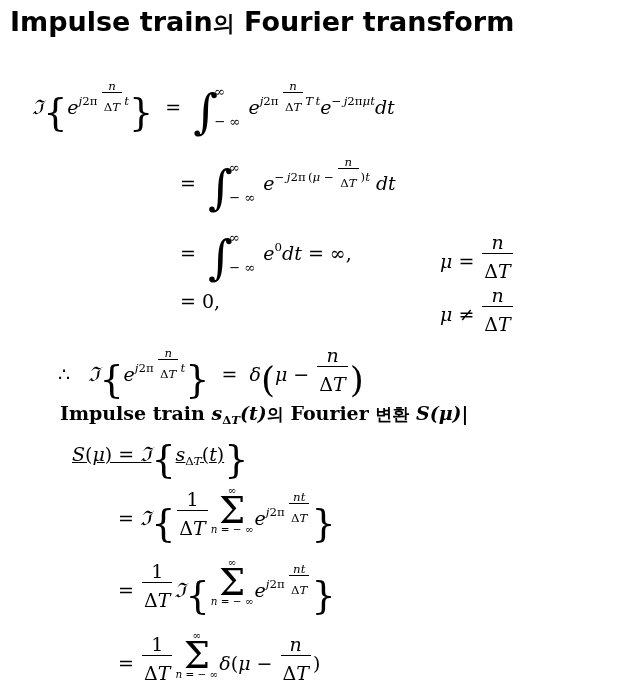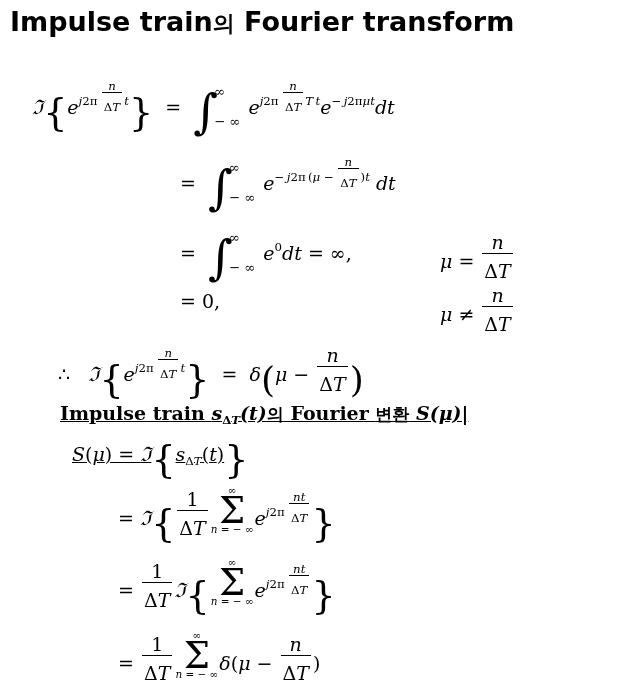--- a/index.html
+++ b/index.html
@@ -112,21 +112,20 @@
   .rhs-note { position: absolute; white-space: nowrap; font-size: 19px; }
 
   
   .midheading {
     position: absolute;
     left: 60px;
     top: 402px;
     font-size: 19px;
     font-weight: bold;
     white-space: nowrap;
-    text-decoration: underline;
   }
   .midheading .ko { font-family: "DejaVu Sans", sans-serif; font-size: 17px; font-weight: bold;}
 
   
   .eqblock2 { position: absolute; left: 0; top: 440px; width: 619px; }
 </style>
 </head>
 <body>
 
 <div class="title">

